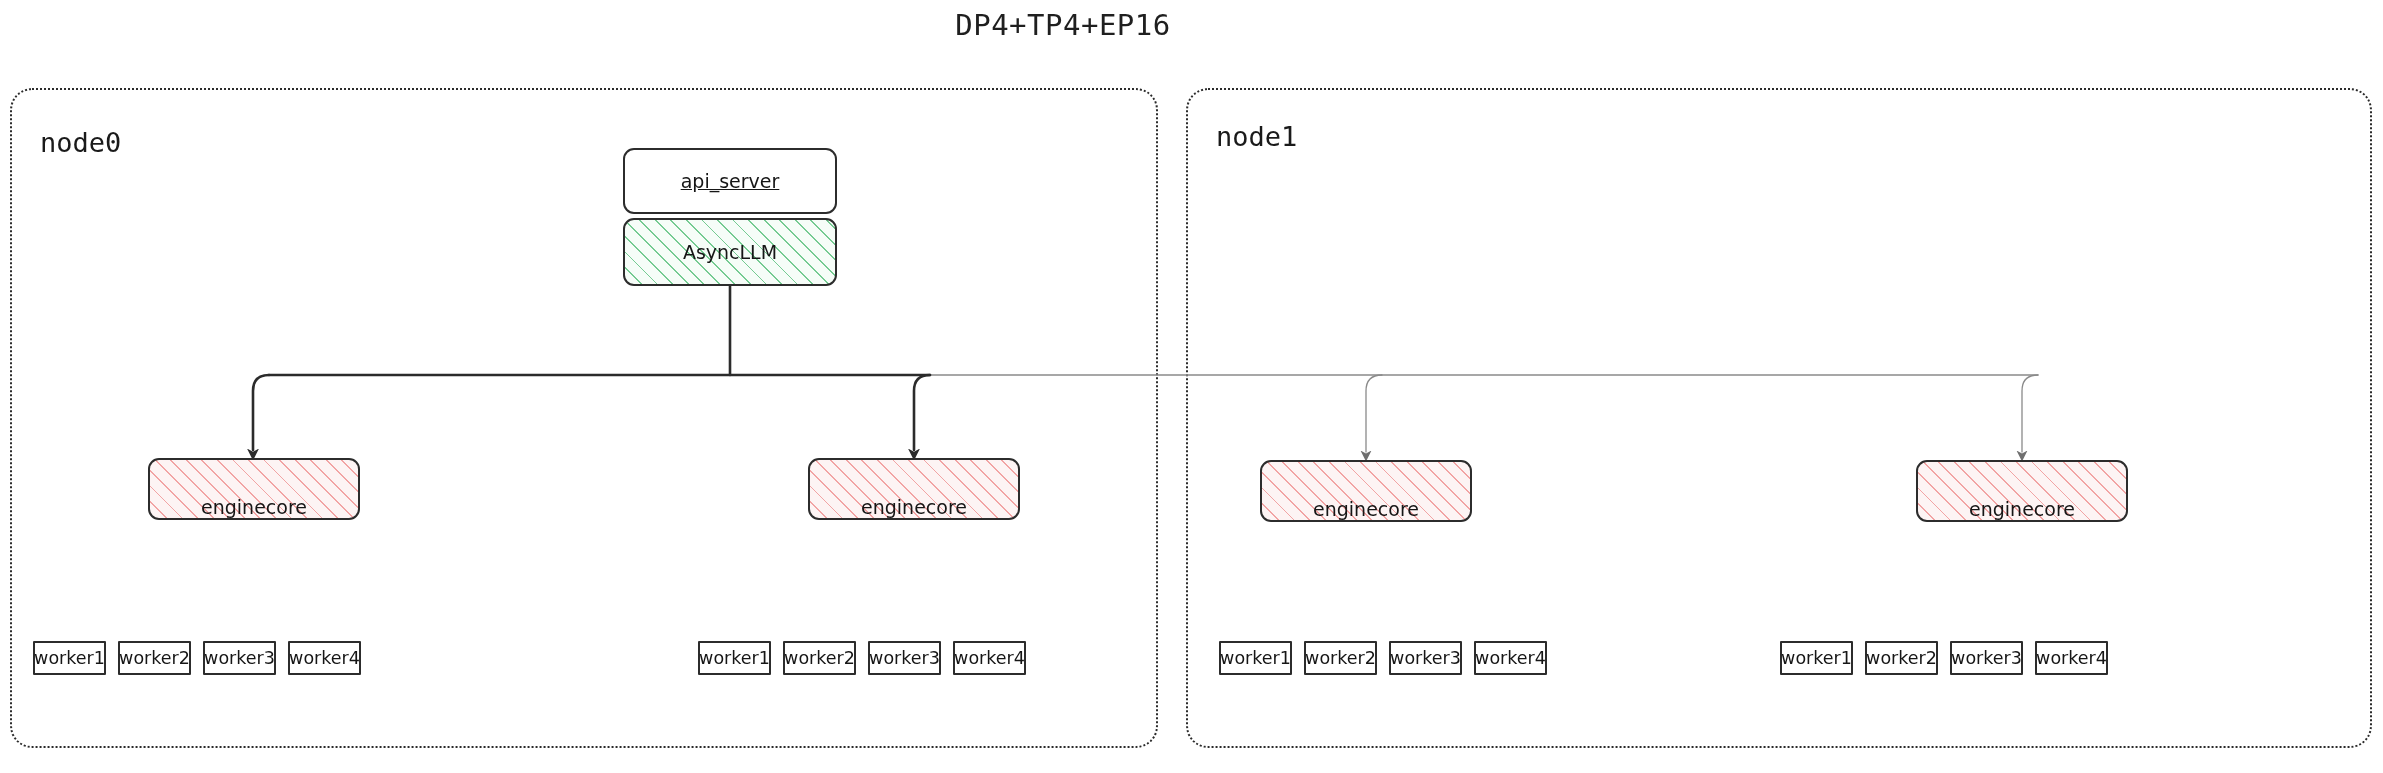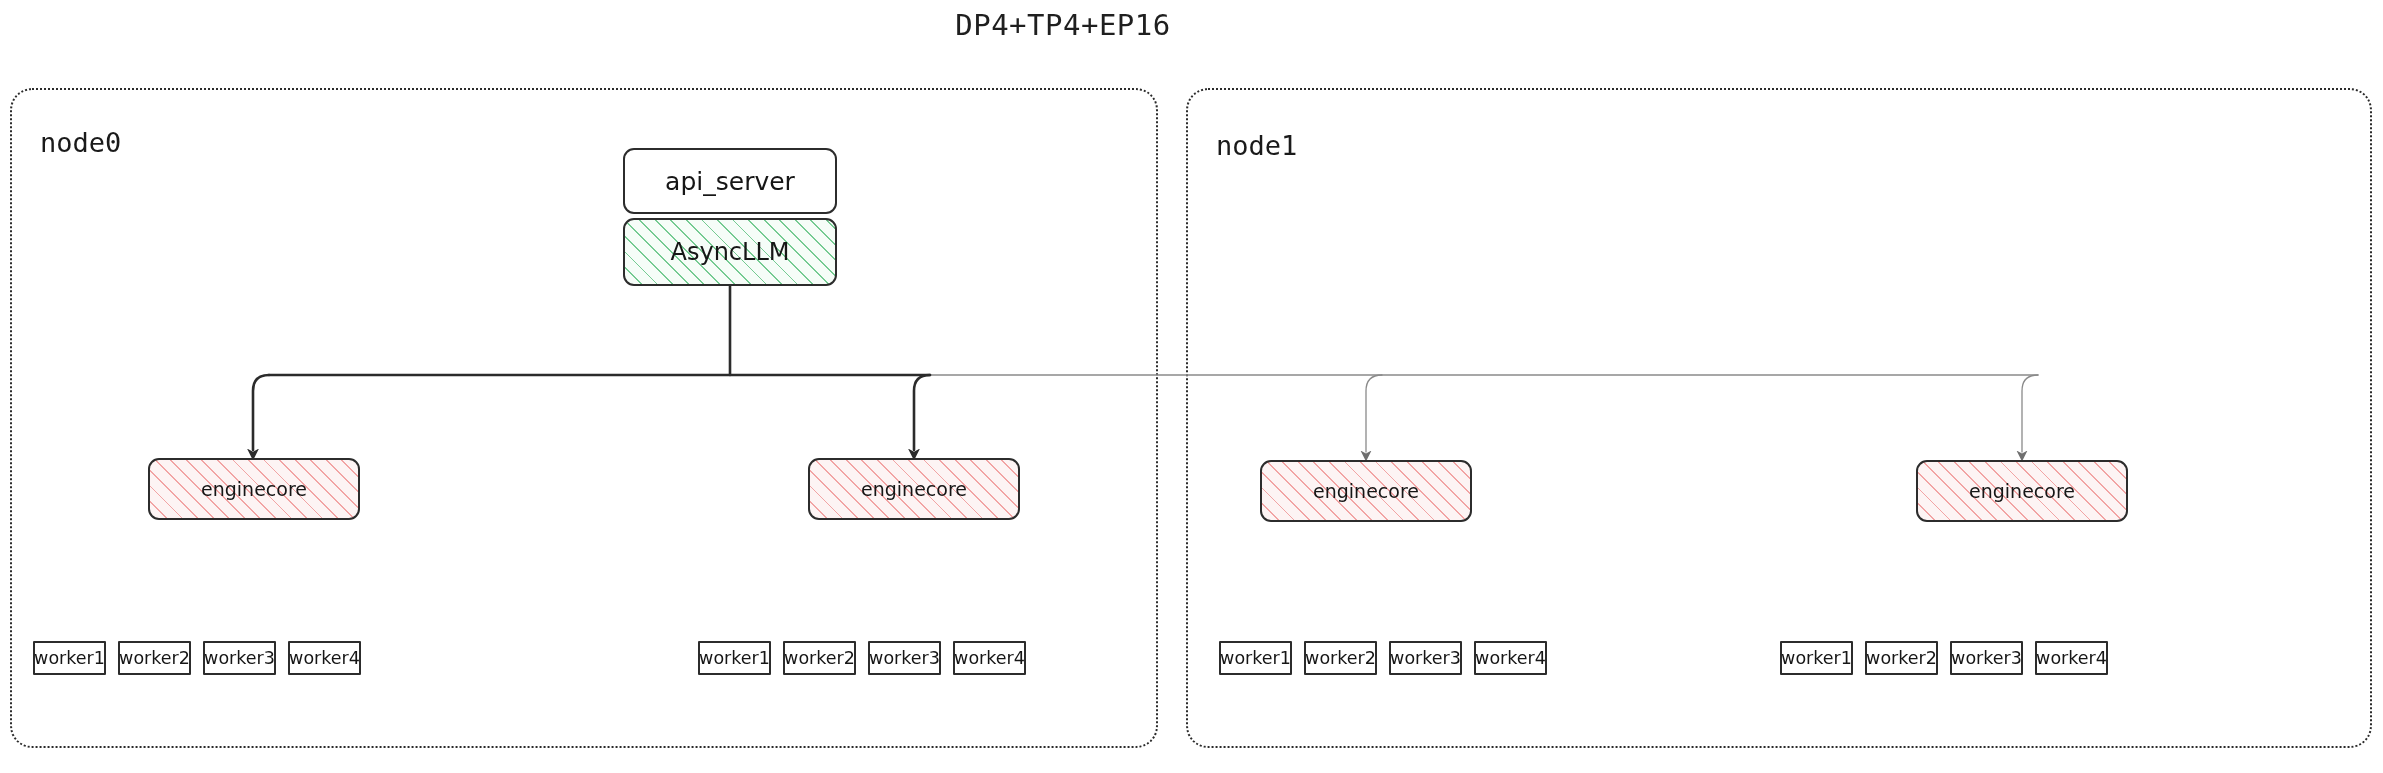--- a/index.html
+++ b/index.html
@@ -38,40 +38,41 @@
   .box{
     position:absolute;
     box-sizing:border-box;
     border:2.2px solid #2c2c2c;
     border-radius:11px;
     display:flex;align-items:center;justify-content:center;
     color:#161616;
     white-space:nowrap;
     background:#ffffff;
   }
-  .box.plain{font-size:25px;}
+  .box.plain{font-size:19px;text-decoration:underline;}
   .box.green{
-    font-size:24px;
+    font-size:19px;
     background-color:#f6fdf8;
     background-image:repeating-linear-gradient(
        45deg,
        rgba(110,200,140,.95) 0px,
        rgba(110,200,140,.95) 1.3px,
        rgba(0,0,0,0) 1.3px,
        rgba(0,0,0,0) 11px);
   }
   .box.pink{
     font-size:19px;
     background-color:#fdf4f4;
     background-image:repeating-linear-gradient(
        45deg,
        rgba(240,150,150,.85) 0px,
        rgba(240,150,150,.85) 1.3px,
        rgba(0,0,0,0) 1.3px,
        rgba(0,0,0,0) 11px);
+    align-items:flex-end;
   }
   .box.worker{
     font-size:17.5px;
     border-width:2px;
     border-radius:1px;
     background:#ffffff;
   }
   .box .lbl{pointer-events:none;}
 
   
@@ -81,21 +82,21 @@
 <body>
 
 <div id="stage">
 
   <div class="title">DP4+TP4+EP16</div>
 
   <div class="node-box" id="node-box-0" style="left: 10px; top: 88px; width: 1148px; height: 660px;"></div>
   <div class="node-box" id="node-box-1" style="left: 1186px; top: 88px; width: 1186px; height: 660px;"></div>
 
   <div class="node-label" id="node-label-0" style="left: 40px; top: 127px; text-align: right;">node0</div>
-  <div class="node-label" id="node-label-1" style="left: 1216px; top: 130px;">node1</div>
+  <div class="node-label" id="node-label-1" style="left: 1216px; top: 121px;">node1</div>
 
   <svg class="edges" viewBox="0 0 2383 773">
     <defs>
       <marker id="ah-dark" markerWidth="14" markerHeight="14" refX="1.5" refY="6" orient="auto" markerUnits="userSpaceOnUse">
         <path d="M0,0 L12,6 L0,12 L3.2,6 Z" fill="#2b2b2b"></path>
       </marker>
       <marker id="ah-light" markerWidth="13" markerHeight="13" refX="1.5" refY="5.5" orient="auto" markerUnits="userSpaceOnUse">
         <path d="M0,0 L11,5.5 L0,11 L3,5.5 Z" fill="#6f6f6f"></path>
       </marker>
     </defs>

